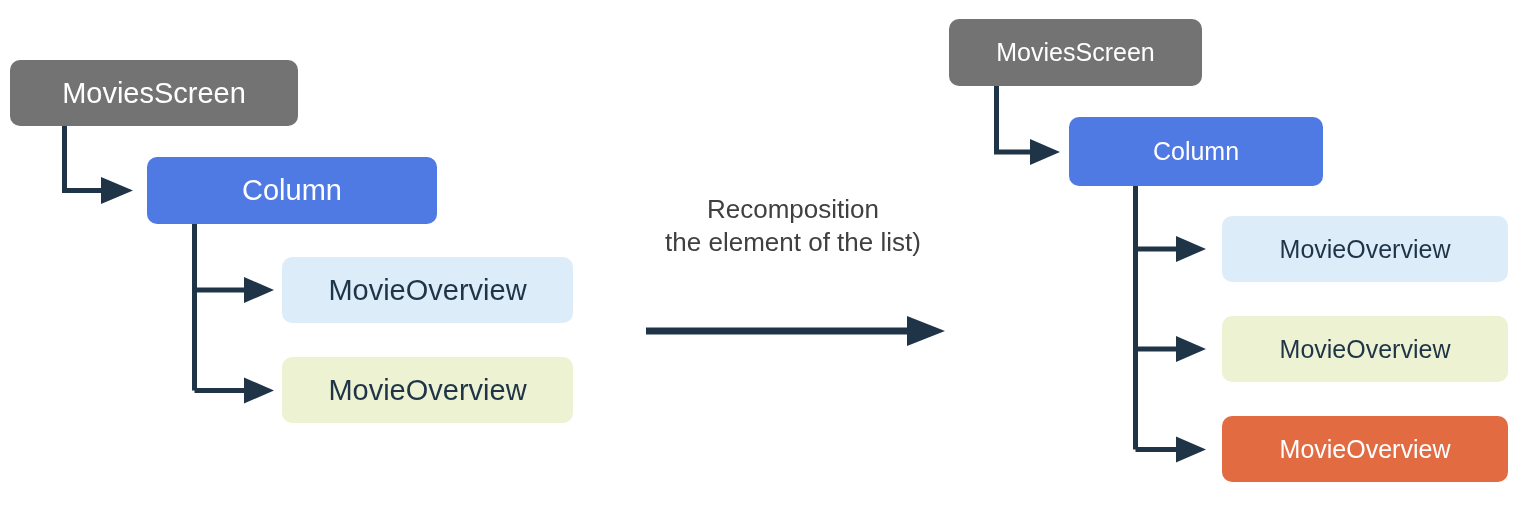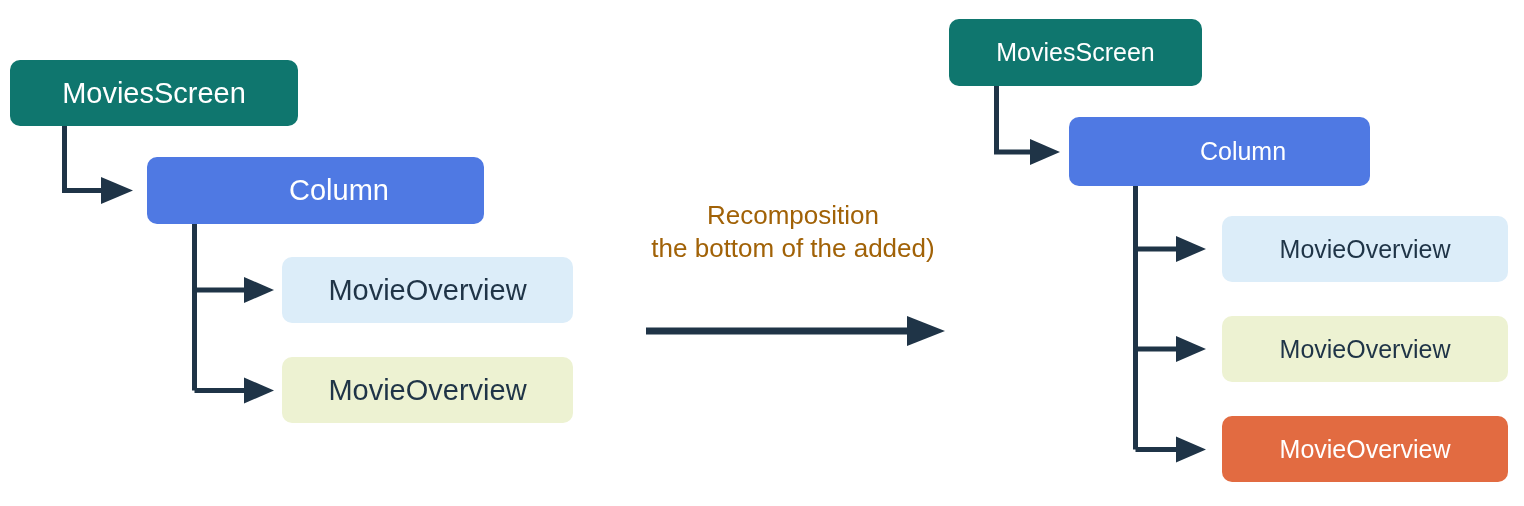--- a/index.html
+++ b/index.html
@@ -26,36 +26,35 @@
     position: absolute;
     display: flex;
     align-items: center;
     justify-content: center;
     border-radius: 10px;
     font-weight: 500;
     white-space: nowrap;
   }
   .tree-left .node { font-size: 29px; }
   .tree-right .node { font-size: 25px; }
-  .node.green  { background: #0f766e; color: #ffffff; }
-  .node.blue   { background: #4F79E3; color: #ffffff; padding-left: 47px; }
+  .node.green  { background: #737373; color: #ffffff; }
+  .node.blue   { background: #4F79E3; color: #ffffff; }
   .node.lightblue   { background: #DCEDF9; color: #1F3447; }
   .node.lightyellow { background: #EDF2D2; color: #1F3447; }
   .node.orange { background: #E26B41; color: #ffffff; }
   .transition-label {
     position: absolute;
     left: 598px;
     top: 193px;
     width: 390px;
     text-align: center;
-    color: #a16207;
+    color: #404040;
     font-size: 26px;
     line-height: 33px;
     font-weight: 500;
-    margin-top: 6px;
   }
 </style>
 </head>
 <body>
 
 <div class="canvas">
 
   <svg class="connector-layer" viewBox="0 0 1524 506">
     <g stroke="#1F3447" stroke-width="5" fill="none">
 
@@ -88,21 +87,21 @@
 
   <div class="tree-left">
     <div class="node green" style="left:10px; top:60px; width:288px; height:66px;">MoviesScreen</div>
     <div class="node blue" style="left:147px; top:157px; width:290px; height:67px;">Column</div>
     <div class="node lightblue" style="left:282px; top:257px; width:291px; height:66px;">MovieOverview</div>
     <div class="node lightyellow" style="left:282px; top:357px; width:291px; height:66px;">MovieOverview</div>
   </div>
 
   <div class="transition-label">
     <div>Recomposition</div>
-    <div>the bottom of the added)</div>
+    <div>the element of the list)</div>
   </div>
 
   <div class="tree-right">
     <div class="node green" style="left:949px; top:19px; width:253px; height:67px;">MoviesScreen</div>
     <div class="node blue" style="left:1069px; top:117px; width:254px; height:69px;">Column</div>
     <div class="node lightblue" style="left:1222px; top:216px; width:286px; height:66px;">MovieOverview</div>
     <div class="node lightyellow" style="left:1222px; top:316px; width:286px; height:66px;">MovieOverview</div>
     <div class="node orange" style="left:1222px; top:416px; width:286px; height:66px;">MovieOverview</div>
   </div>
 

